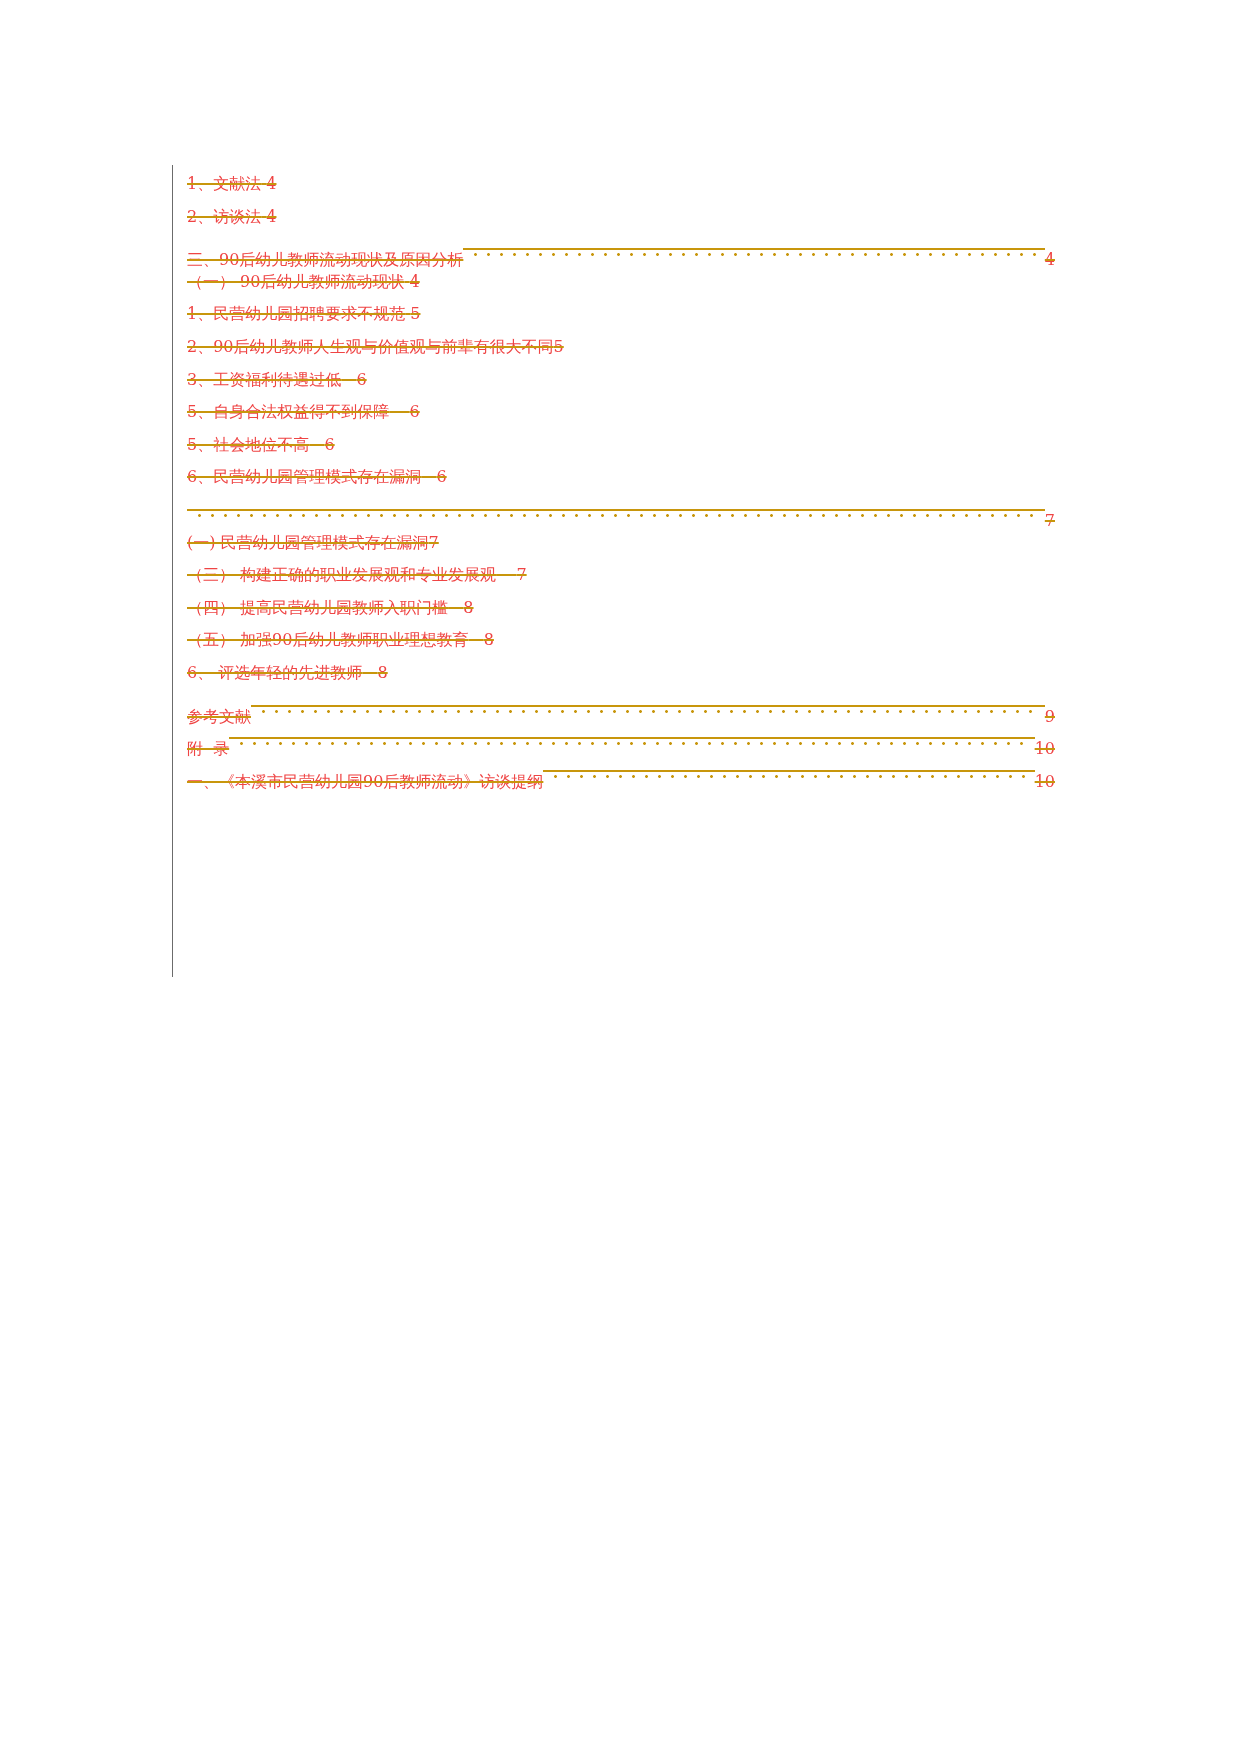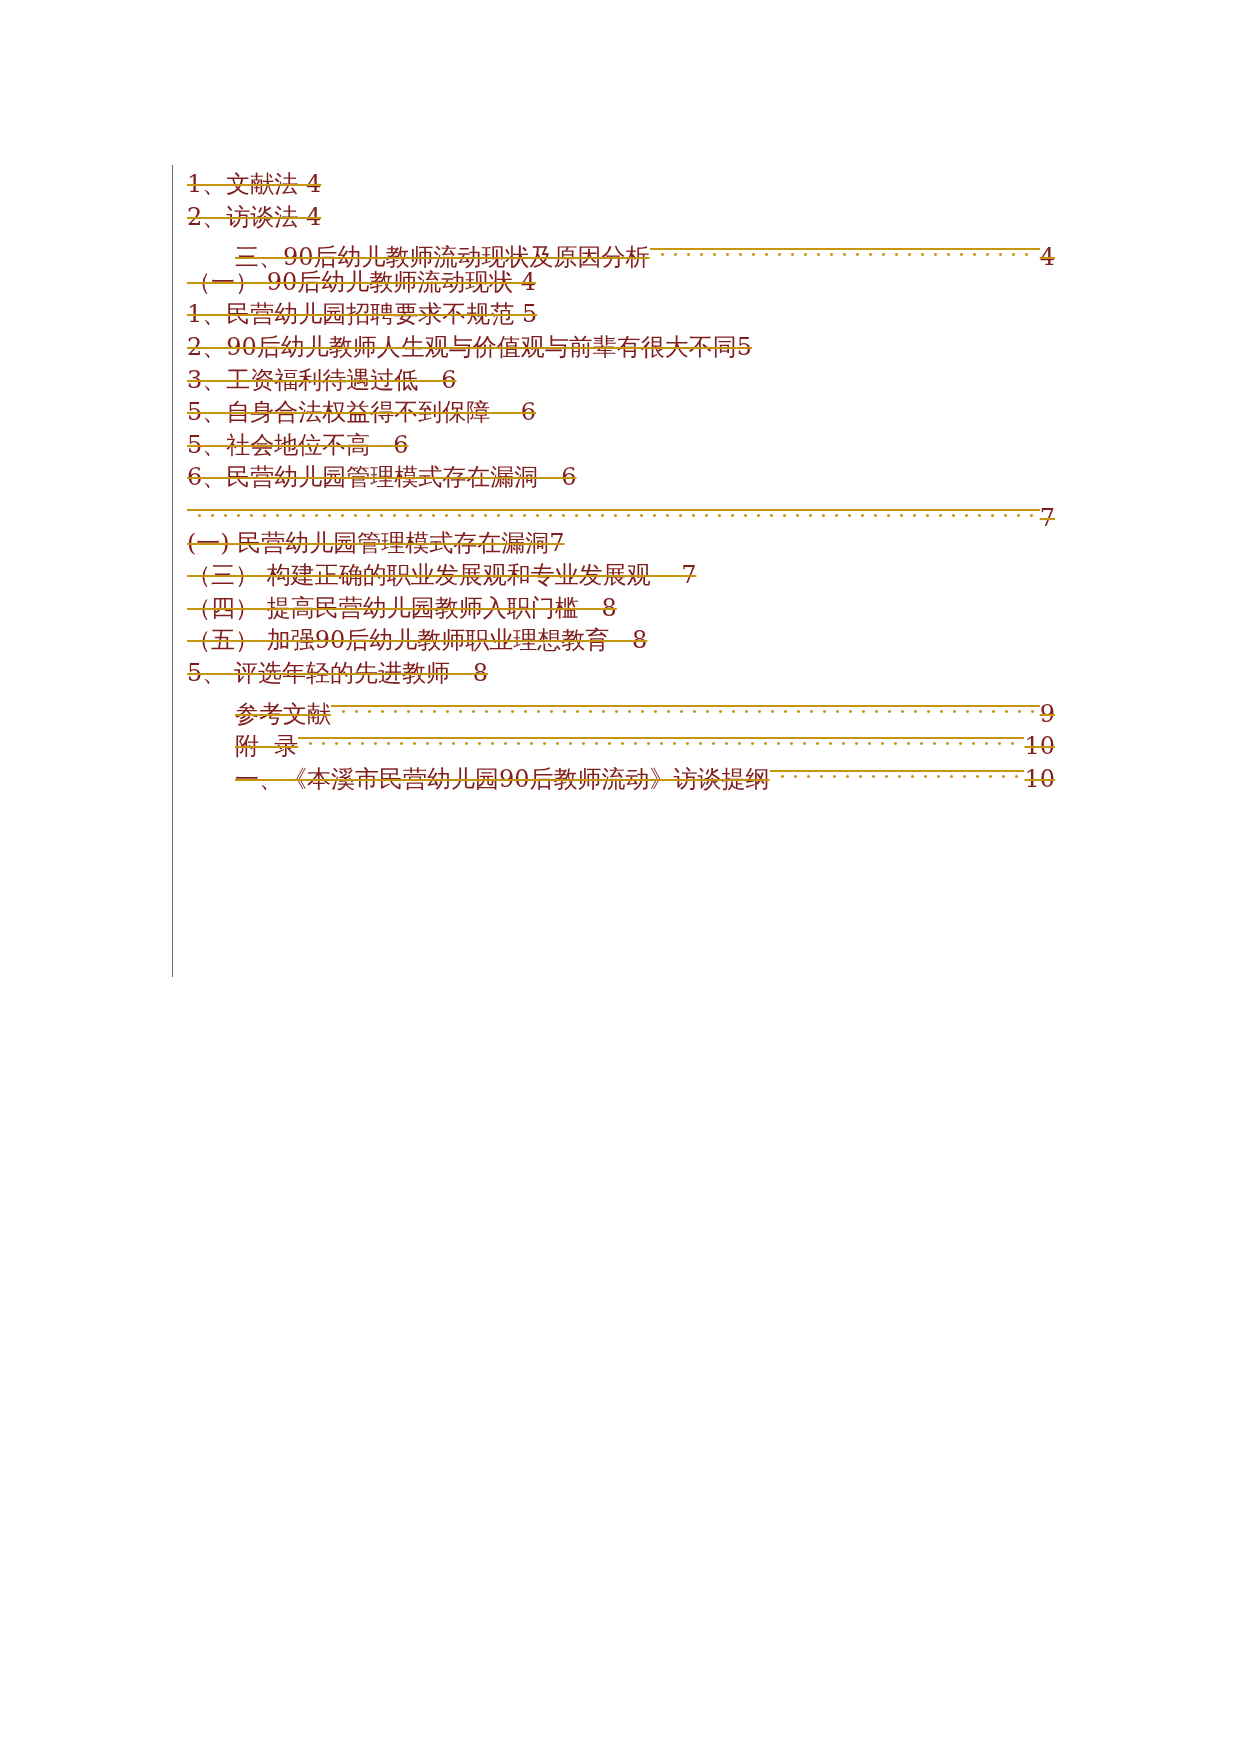--- a/index.html
+++ b/index.html
@@ -25,37 +25,36 @@
     .toc {
       position: absolute;
       left: 187px;
       top: 168px;
       width: 868px;
     }
     .toc-row {
       position: relative;
       height: 32.6px;
       line-height: 32px;
-      font-size: 24px;
-      color: #7f1d1d;
+      font-size: 16px;
+      color: #ef4444;
       white-space: nowrap;
     }
     .toc-row .entry {
       display: inline-block;
       text-decoration: line-through;
       text-decoration-color: #c8960c;
       text-decoration-thickness: 2px;
     }
     .toc-row.leader {
       display: flex;
       align-items: baseline;
     }
     .toc-row.leader .entry {
       flex: 0 0 auto;
-      margin-left: 48px;
     }
     .toc-row.leader .dots {
       flex: 1 1 auto;
       position: relative;
       height: 32px;
       margin: 0 2px;
     }
     .toc-row.leader .dots::before {
       content: "";
       position: absolute;
@@ -129,21 +128,21 @@
   <div class="toc-row">
     <span class="entry" style="white-space:pre"><span>（三） 构建正确的职业发展观和专业发展观</span><span>    </span><span>7</span></span>
   </div>
   <div class="toc-row">
     <span class="entry" style="white-space:pre"><span>（四） 提高民营幼儿园教师入职门槛</span><span>   </span><span>8</span></span>
   </div>
   <div class="toc-row">
     <span class="entry" style="white-space:pre"><span>（五） 加强90后幼儿教师职业理想教育</span><span>   </span><span>8</span></span>
   </div>
   <div class="toc-row">
-    <span class="entry" style="white-space:pre"><span>5、 评选年轻的先进教师</span><span>   </span><span>8</span></span>
+    <span class="entry" style="white-space:pre"><span>6、 评选年轻的先进教师</span><span>   </span><span>8</span></span>
   </div>
   <div class="toc-row leader">
     <span class="entry">参考文献</span>
     <span class="dots"></span>
     <span class="page">9</span>
   </div>
   <div class="toc-row leader">
     <span class="entry" style="white-space:pre">附  录</span>
     <span class="dots"></span>
     <span class="page">10</span>

